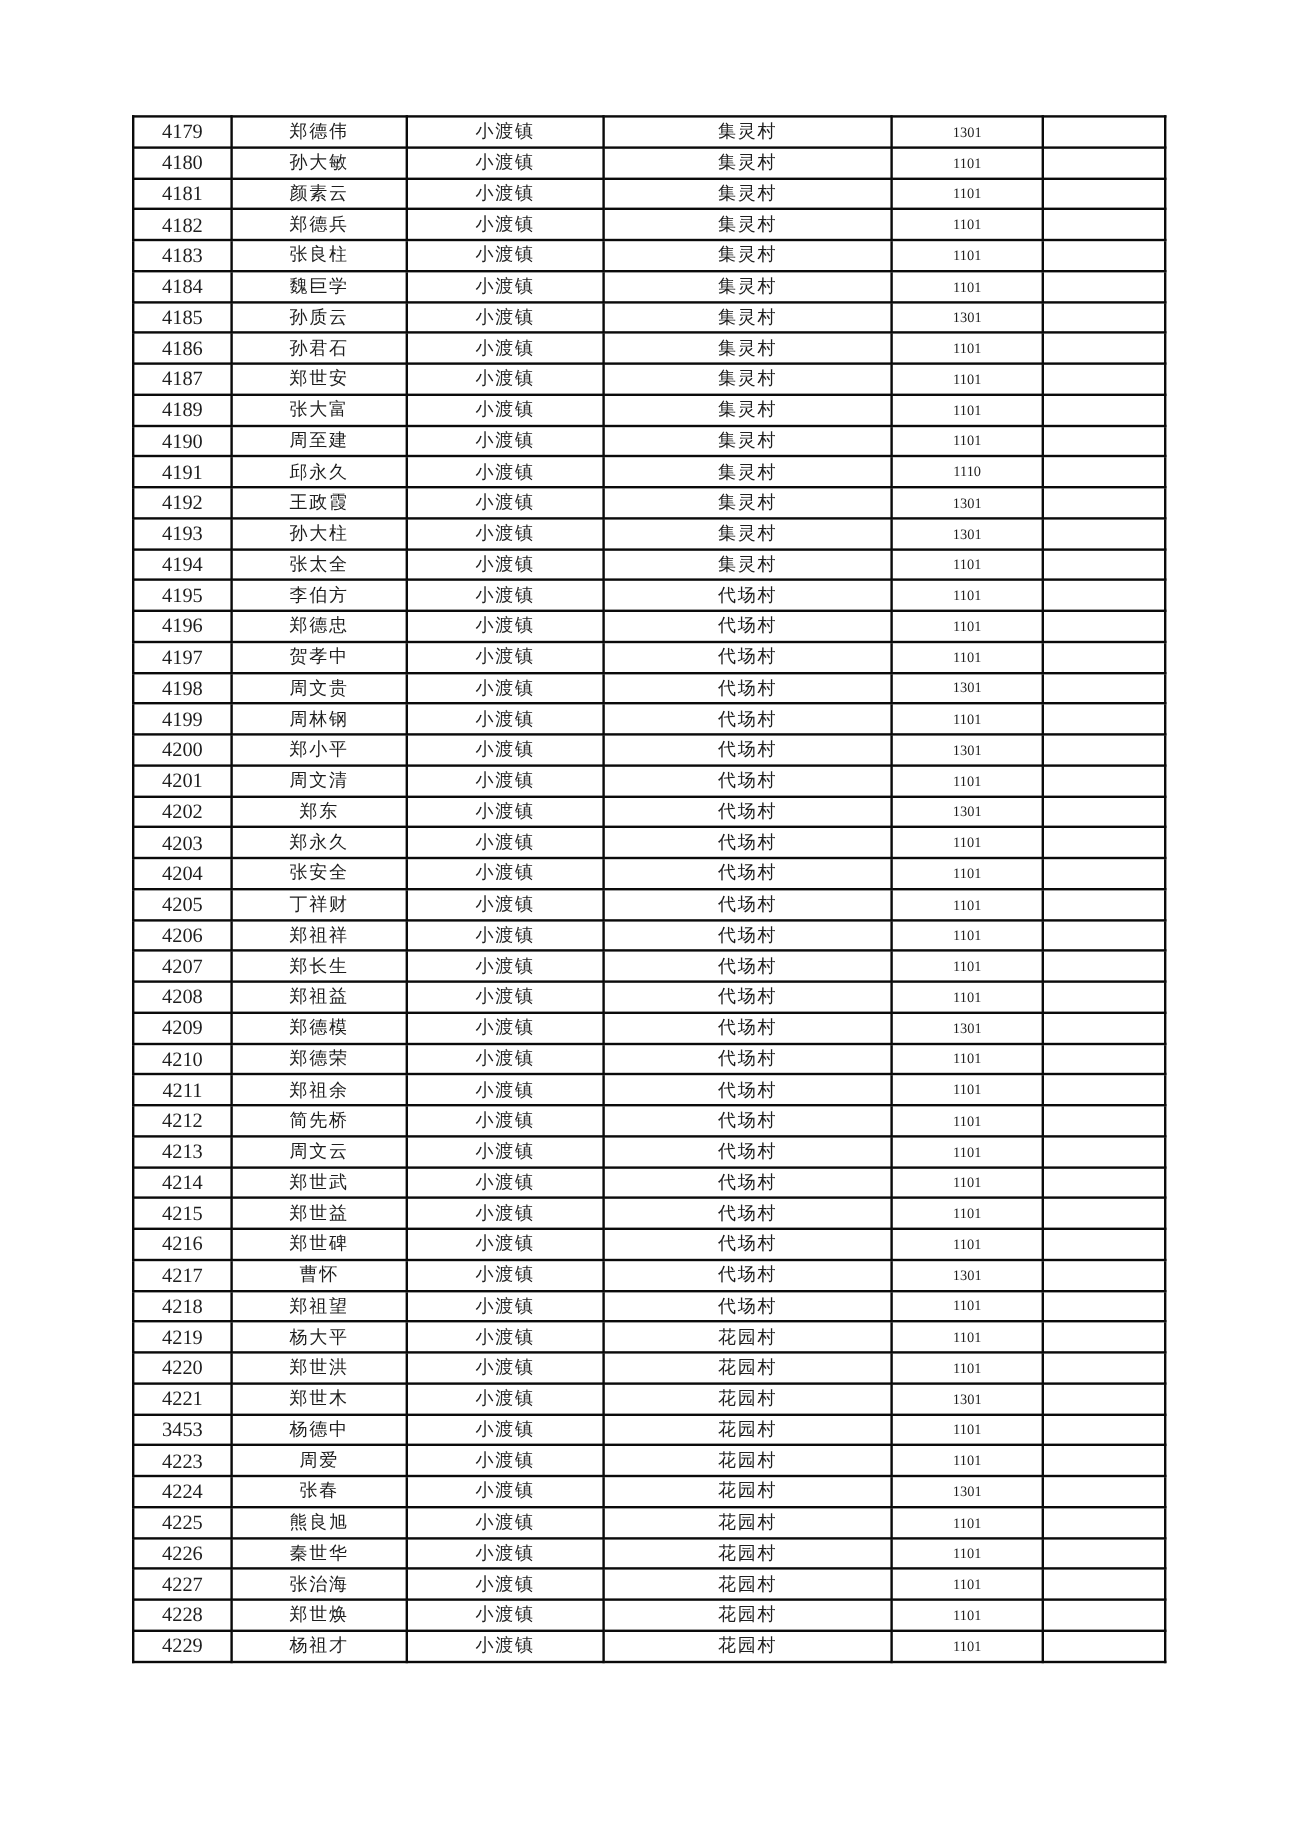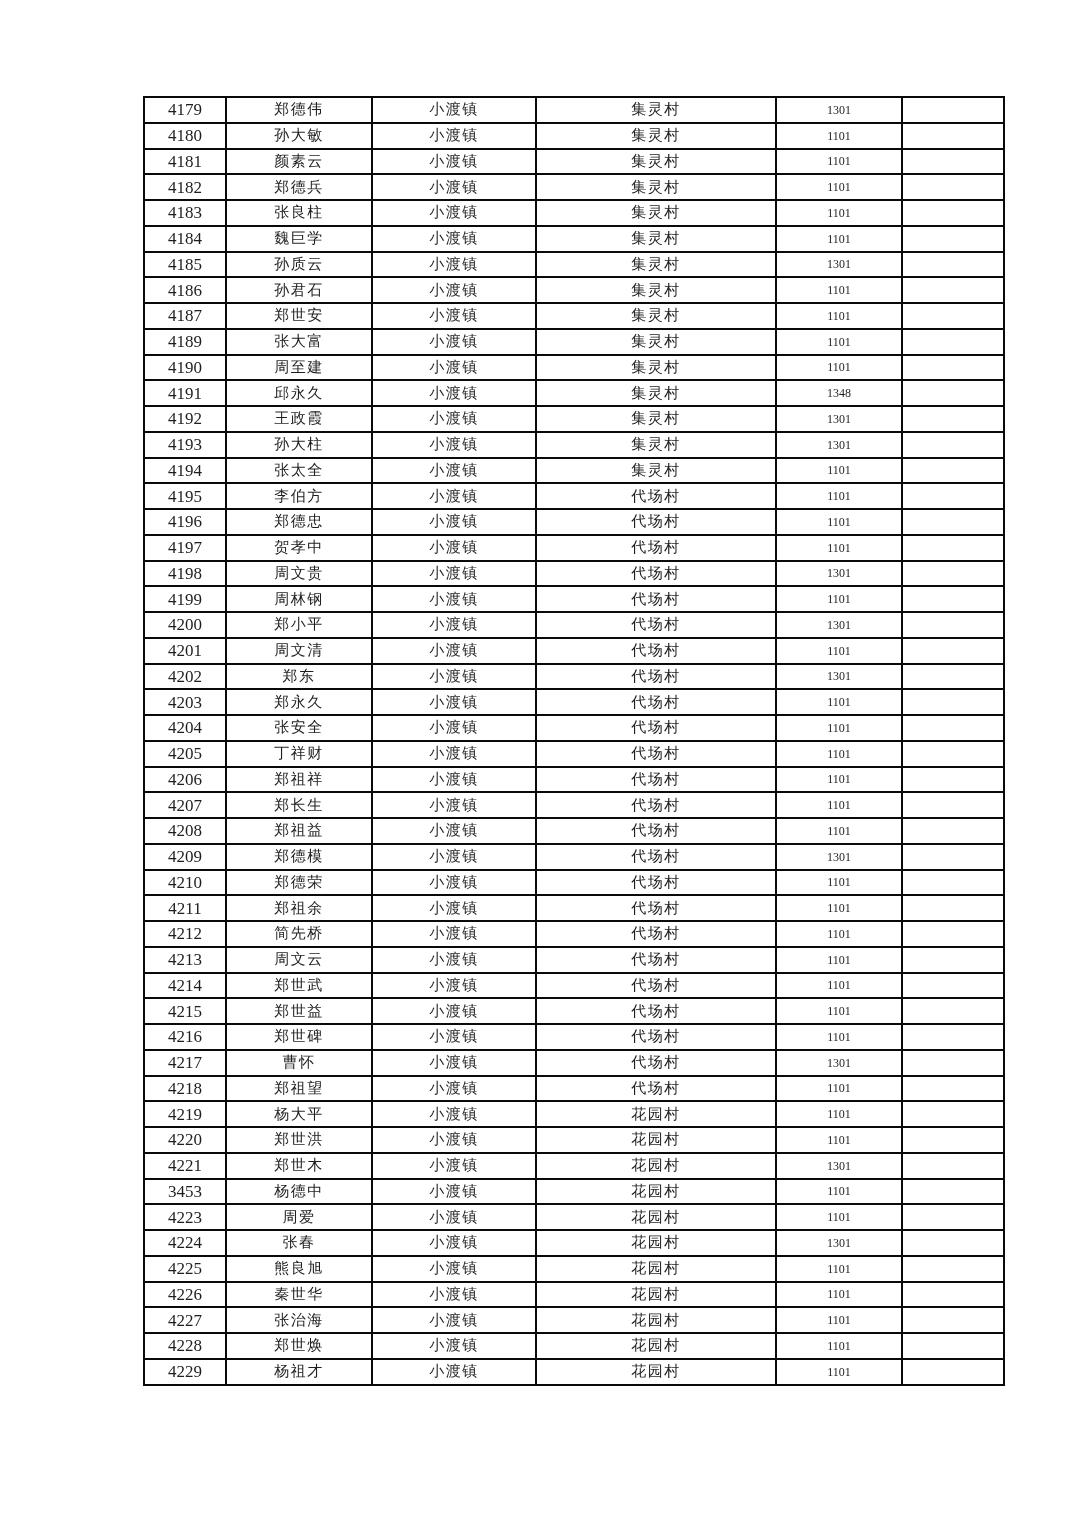--- a/index.html
+++ b/index.html
@@ -19,21 +19,20 @@
     background: #ffffff;
     overflow: hidden;
   }
   table.roster {
     position: absolute;
     left: 110px;
     top: 96px;
     width: 860px;
     border-collapse: collapse;
     table-layout: fixed;
-    margin-left: 33px;
   }
   table.roster td {
     border: 2px solid #0a0a0a;
     text-align: center;
     vertical-align: middle;
     color: #1e1e1e;
     white-space: nowrap;
     overflow: hidden;
     padding: 0;
   }
@@ -158,21 +157,21 @@
           <td class="col-town">小渡镇</td>
           <td class="col-village">集灵村</td>
           <td class="col-code">1101</td>
           <td class="col-note"></td>
         </tr>
         <tr>
           <td class="col-serial">4191</td>
           <td class="col-name">邱永久</td>
           <td class="col-town">小渡镇</td>
           <td class="col-village">集灵村</td>
-          <td class="col-code">1348</td>
+          <td class="col-code">1110</td>
           <td class="col-note"></td>
         </tr>
         <tr>
           <td class="col-serial">4192</td>
           <td class="col-name">王政霞</td>
           <td class="col-town">小渡镇</td>
           <td class="col-village">集灵村</td>
           <td class="col-code">1301</td>
           <td class="col-note"></td>
         </tr>

